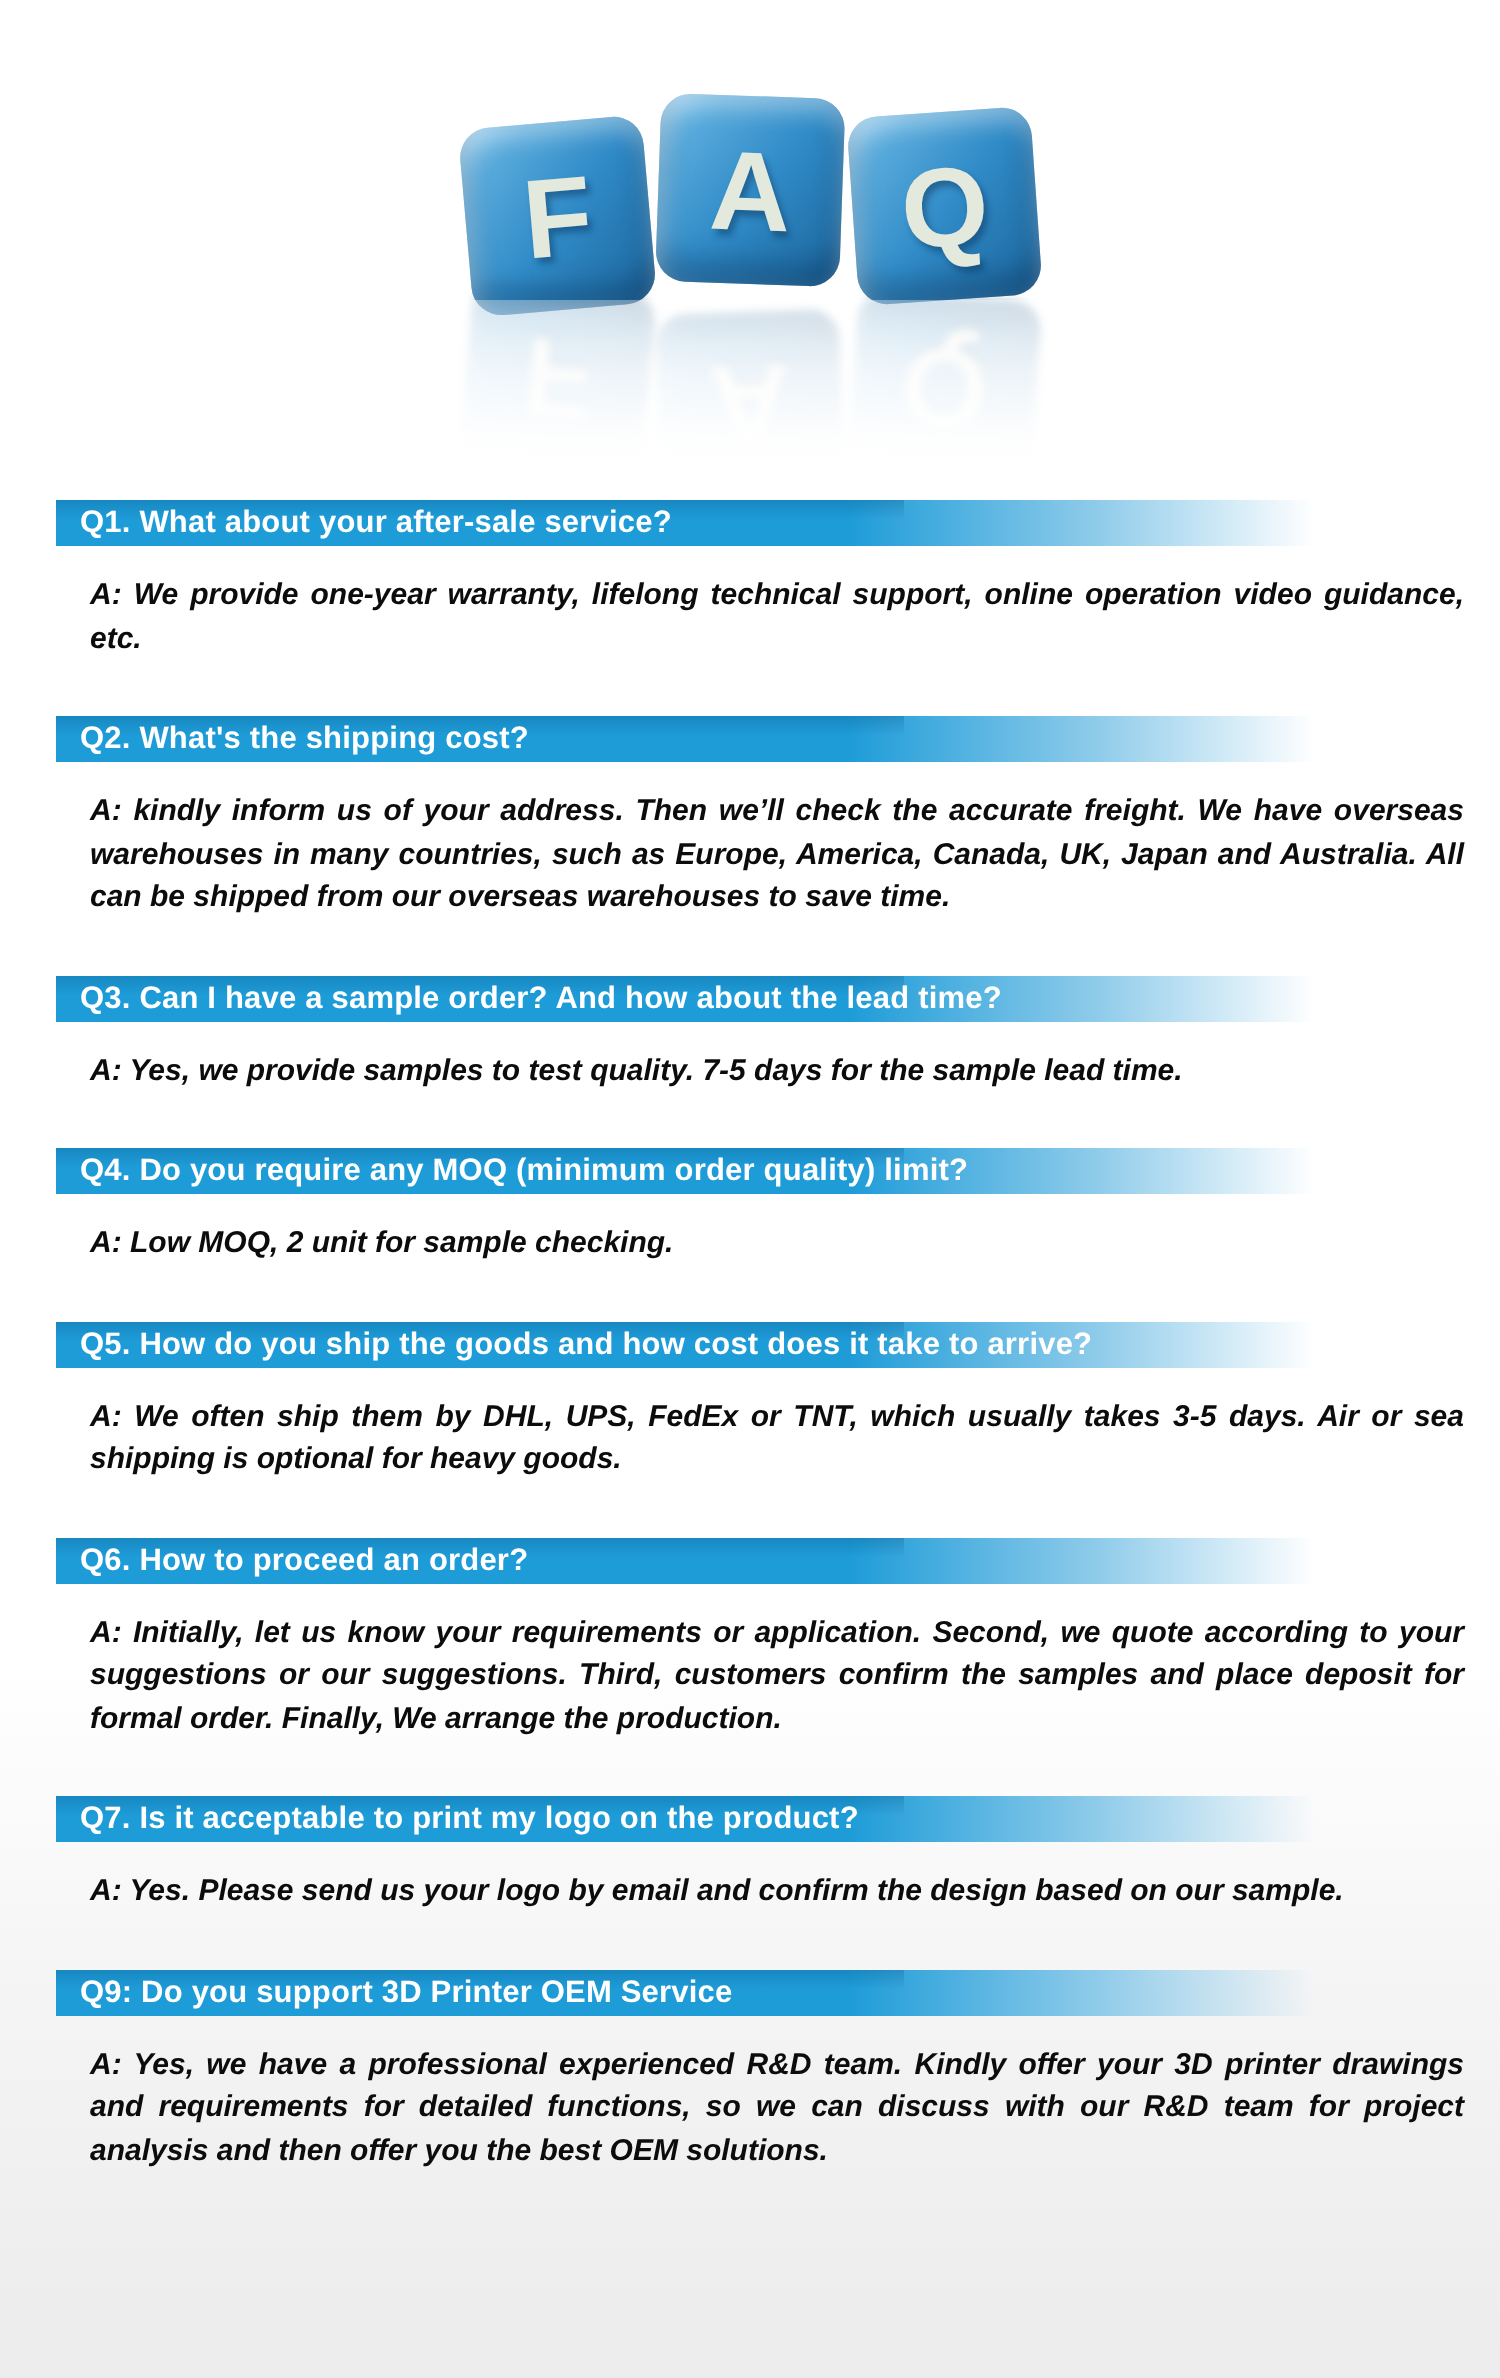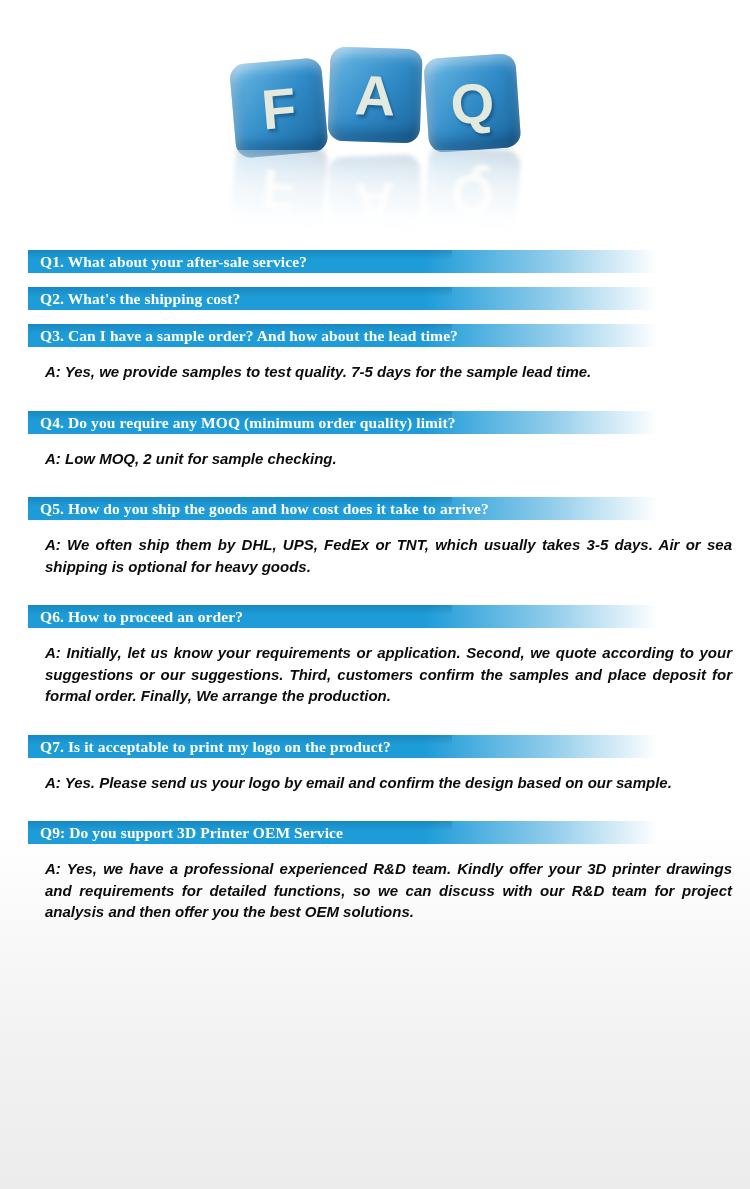--- a/index.html
+++ b/index.html
@@ -89,21 +89,20 @@
     background-size: 62% 100%, 100% 100%;
   }
   .qtext {
     display: inline-block;
     padding-left: 12px;
     color: var(--question-color, #ffffff);
     font-weight: bold;
     font-size: 15.5px;
     letter-spacing: 0.1px;
     white-space: nowrap;
-    font-family: Liberation Serif, serif;
   }
   .answer {
     margin: 0 8px 28px 17px;
     color: var(--answer-color, #0c0c0c);
     font-weight: bold;
     font-style: italic;
     font-size: 15px;
     line-height: 21.5px;
     text-align: justify;
   }
@@ -138,26 +137,28 @@
     </div>
     <div class="reflection-fade"></div>
   </div>
 
   <div class="faq-list">
 
     <section class="faq-item">
       <div class="qbar">
         <span class="qtext">Q1. What about your after-sale service?</span>
       </div>
+      <p class="answer">A: We provide one-year warranty, lifelong technical support, online operation video guidance, etc.</p>
     </section>
 
     <section class="faq-item">
       <div class="qbar">
         <span class="qtext">Q2. What's the shipping cost?</span>
       </div>
+      <p class="answer">A: kindly inform us of your address. Then we’ll check the accurate freight. We have overseas warehouses in many countries, such as Europe, America, Canada, UK, Japan and Australia. All can be shipped from our overseas warehouses to save time.</p>
     </section>
 
     <section class="faq-item">
       <div class="qbar">
         <span class="qtext">Q3. Can I have a sample order? And how about the lead time?</span>
       </div>
       <p class="answer">A: Yes, we provide samples to test quality. 7-5 days for the sample lead time.</p>
     </section>
 
     <section class="faq-item">

